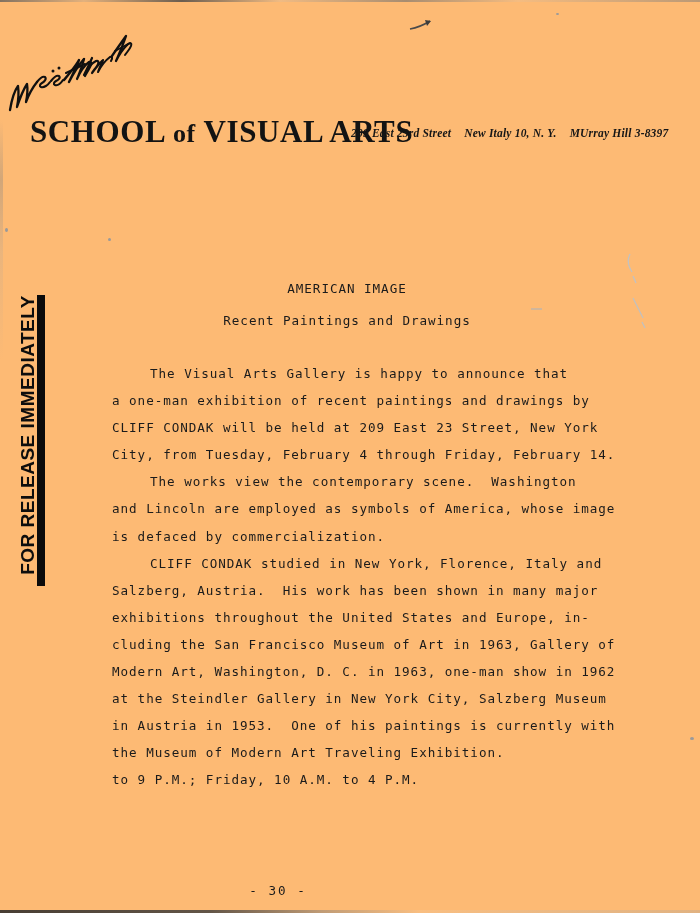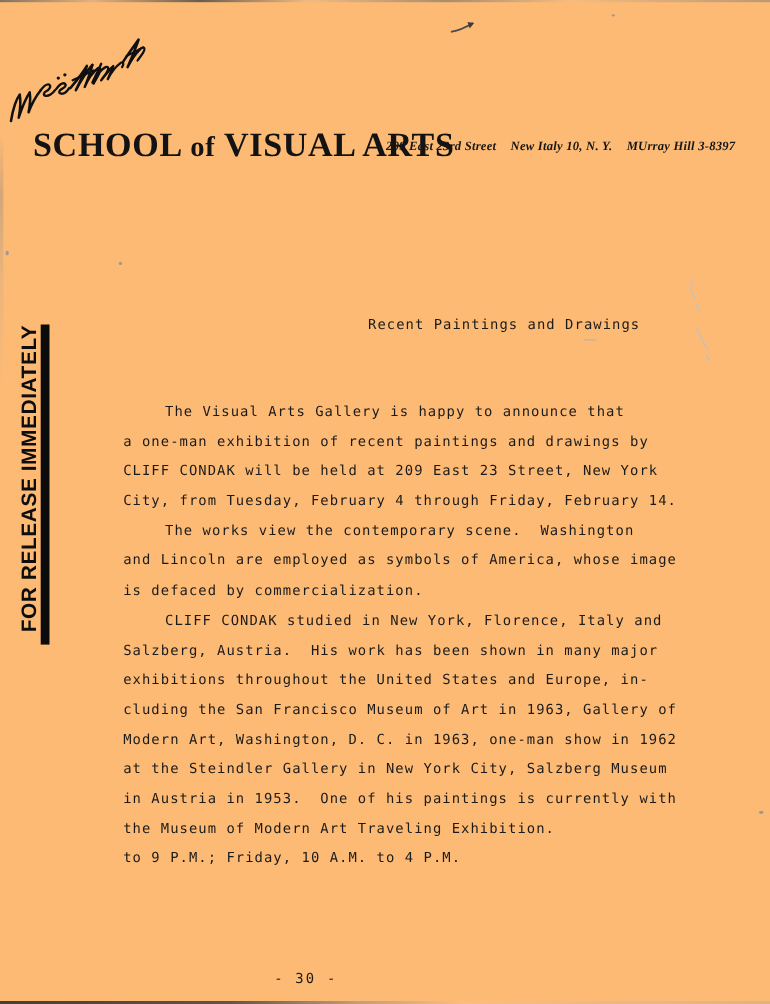--- a/index.html
+++ b/index.html
@@ -139,21 +139,21 @@
   }
   .title-block {
     position: absolute;
     left: 112px;
     top: 276px;
     width: 470px;
     text-align: center;
   }
   .title-main { line-height: 26px; }
   .title-sub-wrap { margin-top: 8px; }
-  .title-sub { line-height: 21px; text-align: right; }
+  .title-sub { line-height: 21px; }
 
   .body-block {
     position: absolute;
     left: 112px;
     top: 360px;
     width: 530px;
   }
   .body-line {
     line-height: 27.1px;
     height: 27.1px;
@@ -237,20 +237,21 @@
   <div class="address-line">
     <span>209 East 23rd Street</span><span class="gap"></span><span>New Italy 10, N. Y.</span><span class="gap"></span><span>MUrray Hill 3-8397</span>
   </div>
 
   <div class="release-group">
     <div class="release-text">FOR RELEASE IMMEDIATELY</div>
     <div class="release-bar"></div>
   </div>
 
   <div class="title-block">
+    <div class="tw title-main">AMERICAN IMAGE</div>
     <div class="title-sub-wrap">
       <div class="tw title-sub">Recent Paintings and Drawings</div>
     </div>
   </div>
 
   <div class="body-block" id="body-block">
       <div class="body-line tw"><span class="indent"></span><span>The Visual Arts Gallery is happy to announce that</span></div>
       <div class="body-line tw"><span>a one-man exhibition of recent paintings and drawings by</span></div>
       <div class="body-line tw"><span>CLIFF CONDAK will be held at 209 East 23 Street, New York</span></div>
       <div class="body-line tw"><span>City, from Tuesday, February 4 through Friday, February 14.</span></div>

